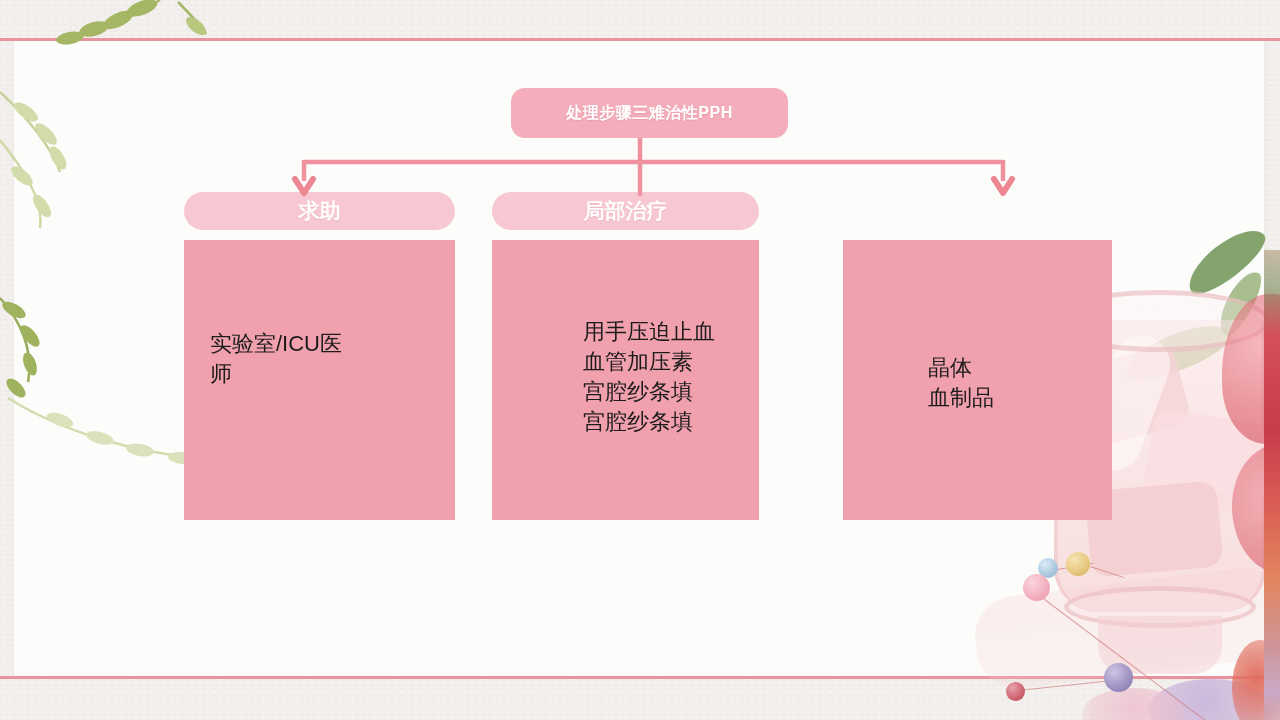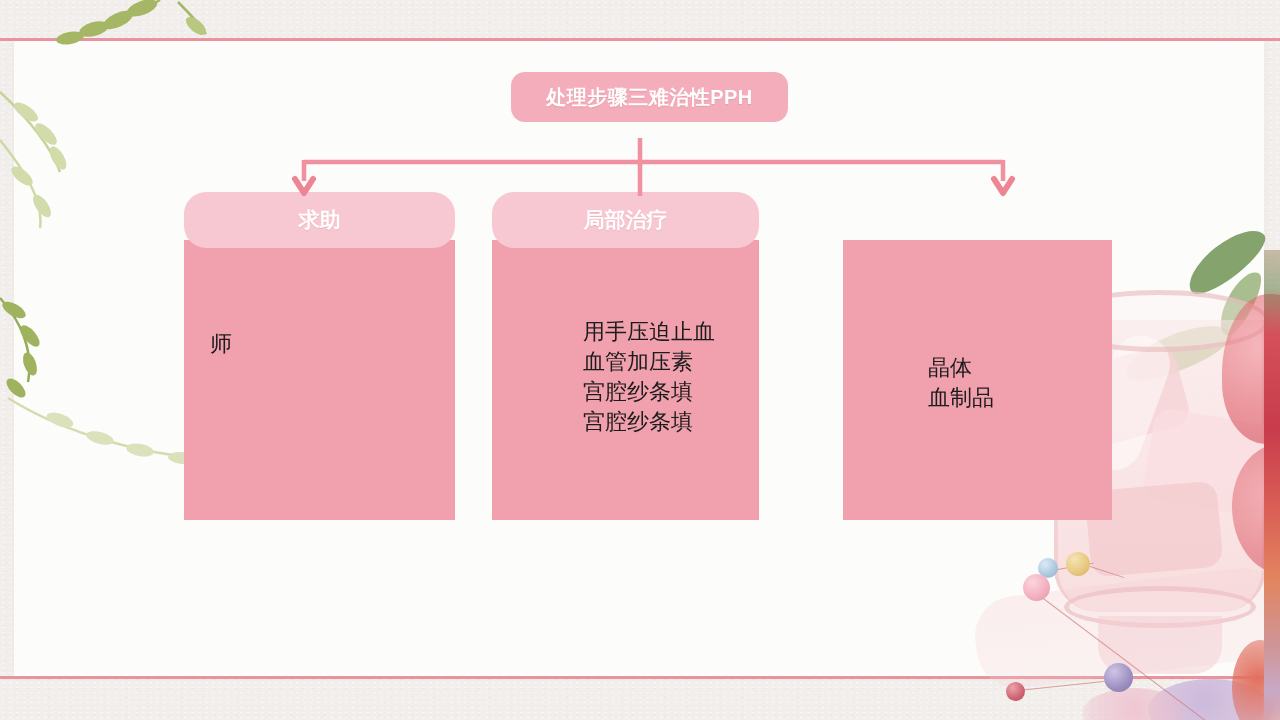--- a/index.html
+++ b/index.html
@@ -23,32 +23,32 @@
     background-size:9px 7px;
     box-shadow:0 0 8px rgba(120,110,100,.05);
   }
 
   .hline { position:absolute; left:0; width:1280px; height:3px; background:#e9939f; }
   .hline.top { top:38px; }
   .hline.bottom { top:676px; }
 
   
   .titlebox {
-    position:absolute; left:511px; top:72px; width:277px; height:50px;
+    position:absolute; left:511px; top:88px; width:277px; height:50px;
     background:#f4adba; border-radius:14px;
-    color:#fff; font-weight:bold; font-size:20px;
+    color:#fff; font-weight:bold; font-size:16px;
     display:flex; align-items:center; justify-content:center;
     z-index:30; letter-spacing:.5px;
     text-shadow:0 1px 1px rgba(210,120,135,.35);
   }
 
   .connector-svg { position:absolute; left:0; top:0; z-index:25; }
 
   .col-header {
-    position:absolute; top:192px; height:56px;
+    position:absolute; top:192px; height:38px;
     background:#f8c8d2; border-radius:22px;
     color:#fff; font-weight:bold; font-size:21px;
     display:flex; align-items:center; justify-content:center;
     z-index:22; text-shadow:0 1px 1px rgba(215,140,155,.35);
   }
   .col-body {
     position:absolute; top:240px; height:280px;
     background:#f1a0ad; z-index:20;
   }
   .body-text {
@@ -225,20 +225,21 @@
 
   <div class="titlebox">
     <span>处理步骤三难治性PPH</span>
   </div>
 
   <div class="col-header c1">
     <span>求助</span>
   </div>
   <div class="col-body c1"></div>
   <div class="body-text" style="left:210px; top:329px;">
+    <div>实验室/ICU医</div>
     <div>师</div>
   </div>
 
   <div class="col-header c2">
     <span>局部治疗</span>
   </div>
   <div class="col-body c2"></div>
   <div class="body-text" style="left:583px; top:317px;">
     <div>用手压迫止血</div>
     <div>血管加压素</div>

